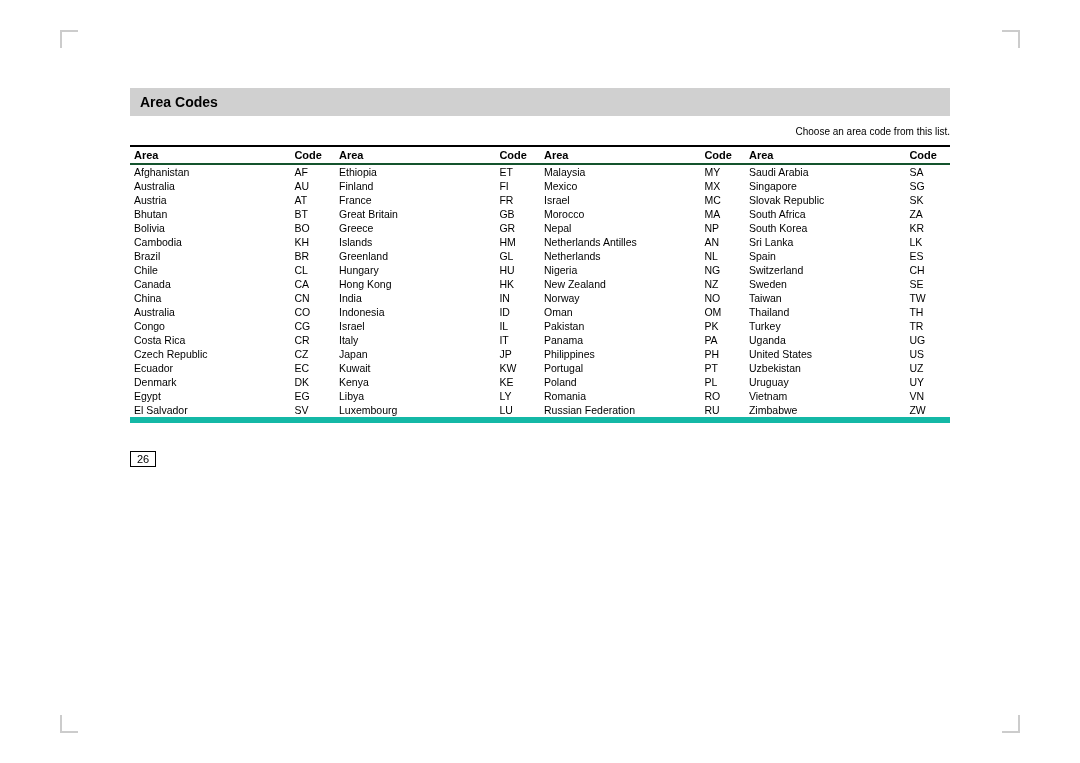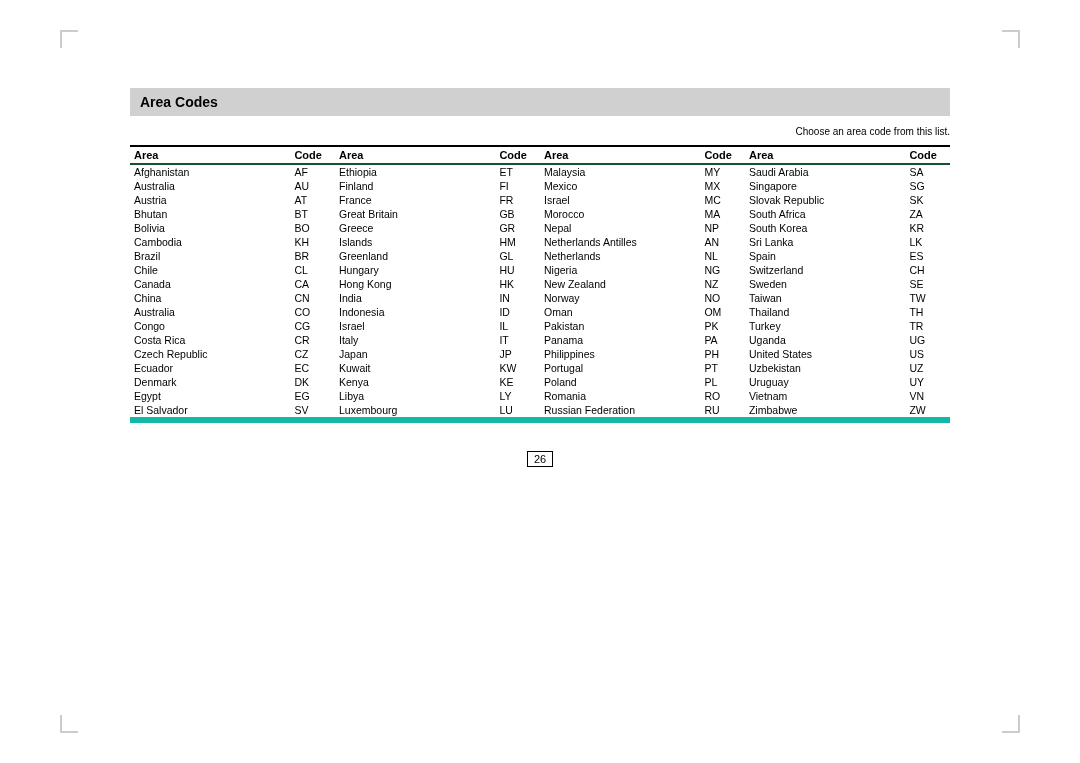--- a/index.html
+++ b/index.html
@@ -70,21 +70,21 @@
       vertical-align: top;
     }
     .area-table td.code-cell {
       text-align: left;
     }
     .area-table .last-row td {
       border-bottom: 6px solid #14b8a6;
     }
 
     .page-number {
-      text-align: center;
+      text-align: left;
       margin-top: 30px;
       font-size: 11px;
     }
     .page-number span {
       border: 1px solid #000;
       padding: 1px 6px;
     }
   </style>
 </head>
 <body>

